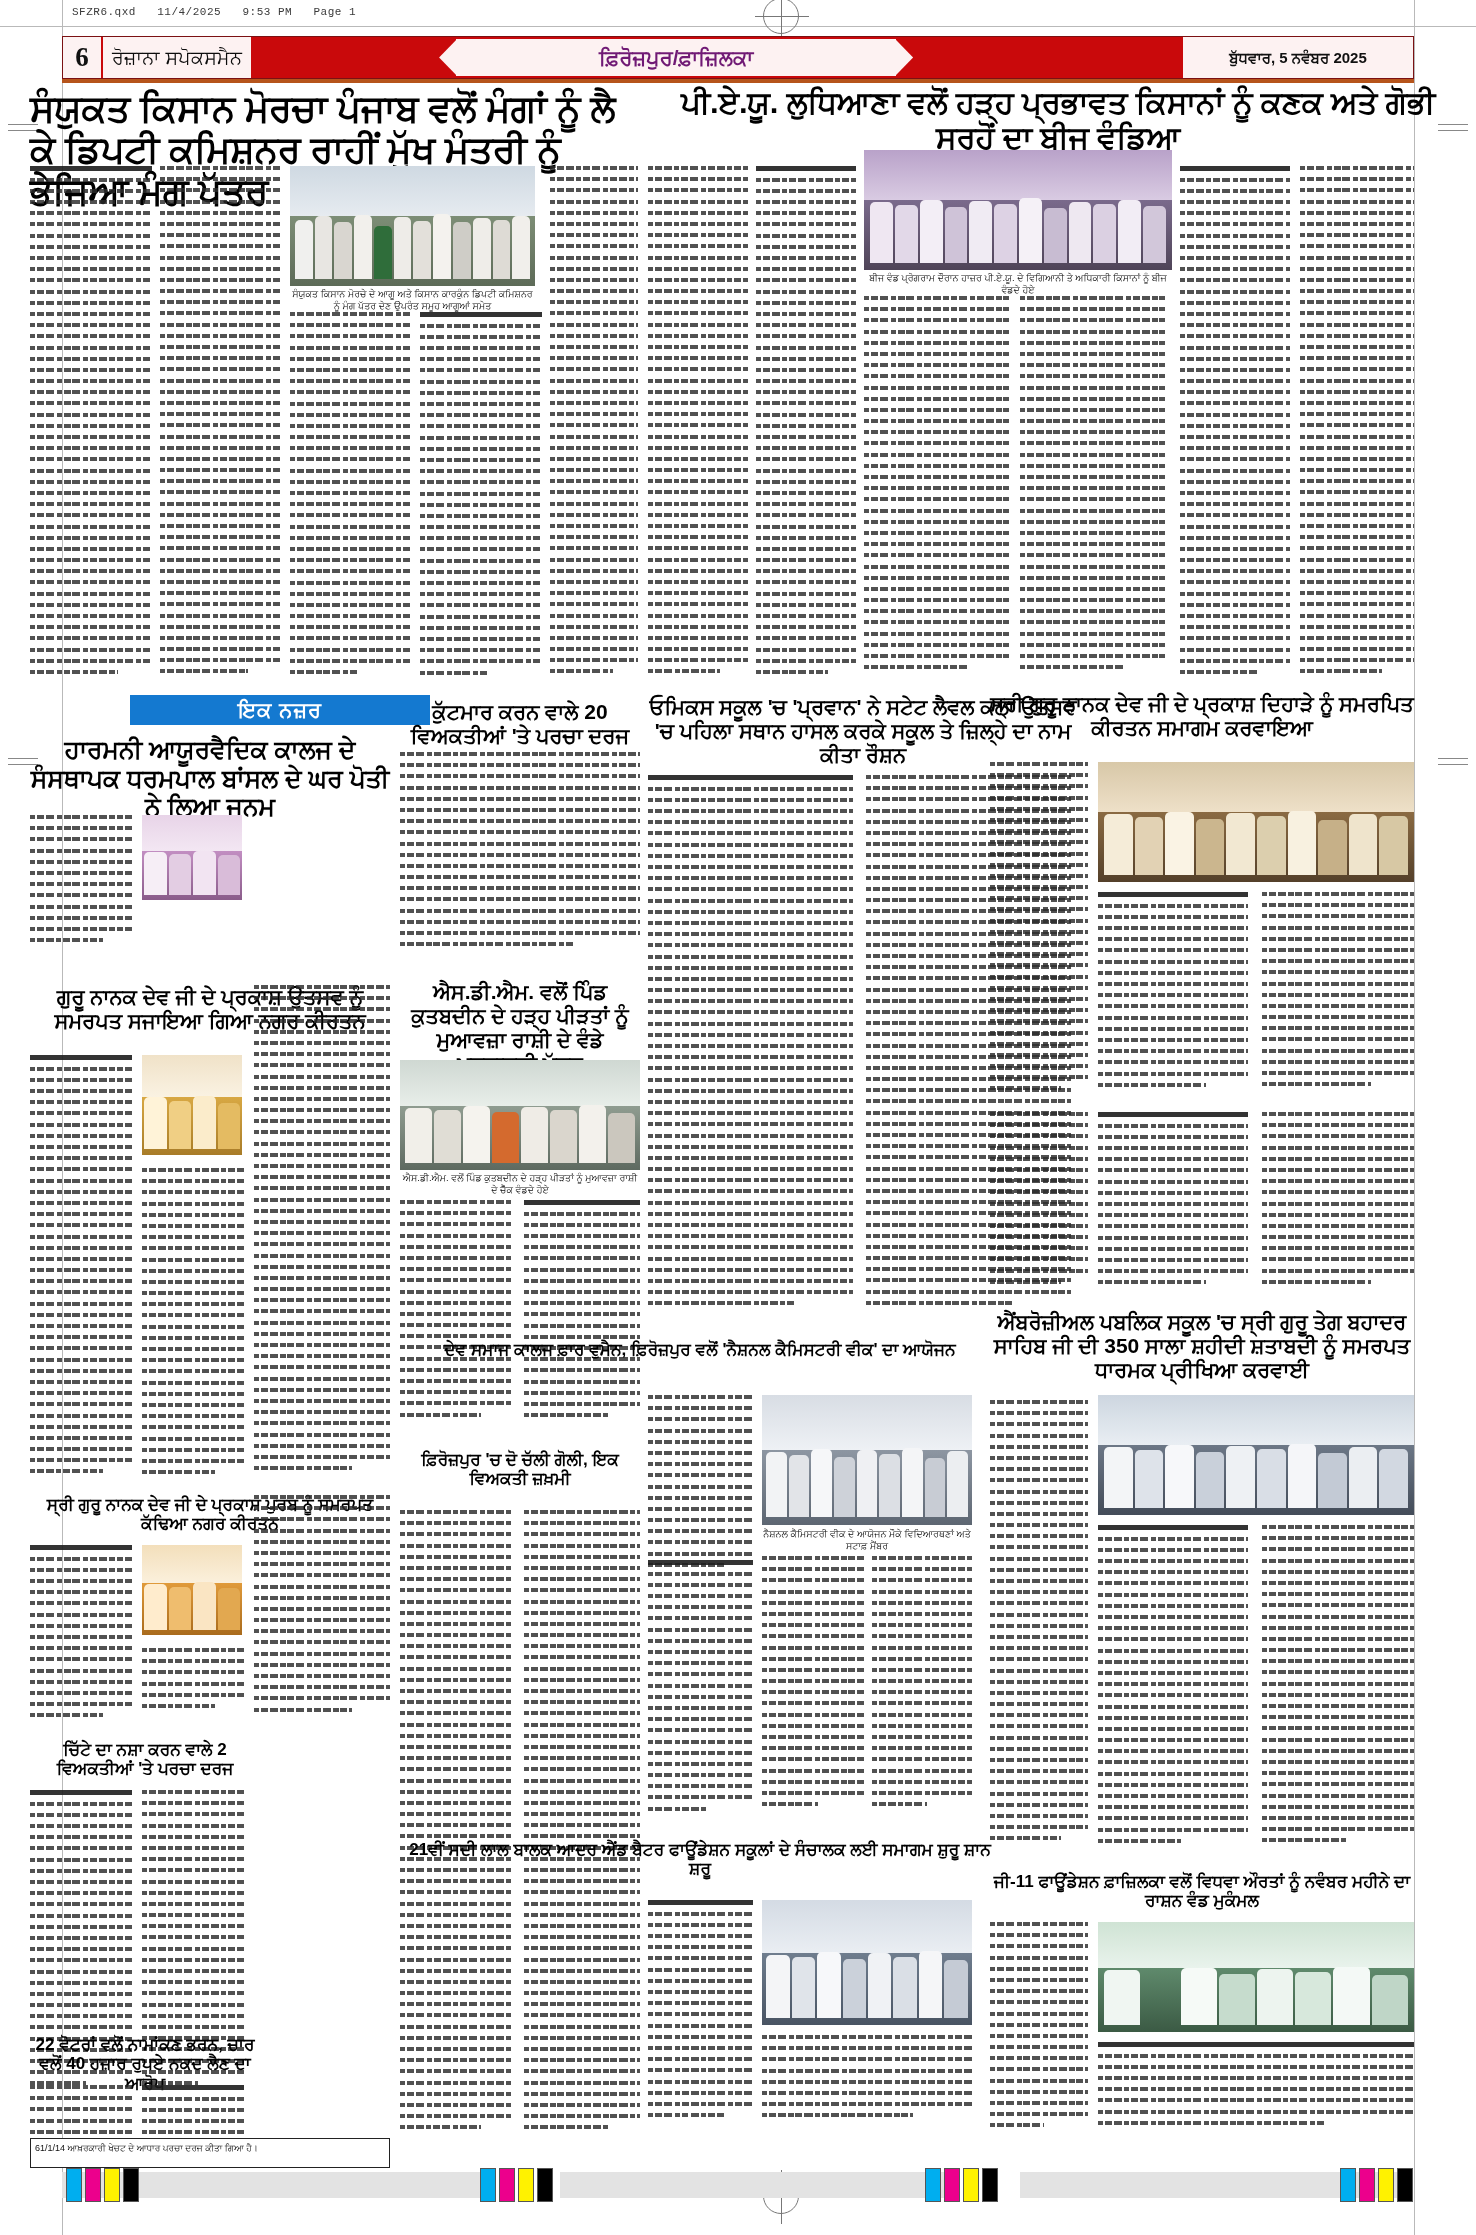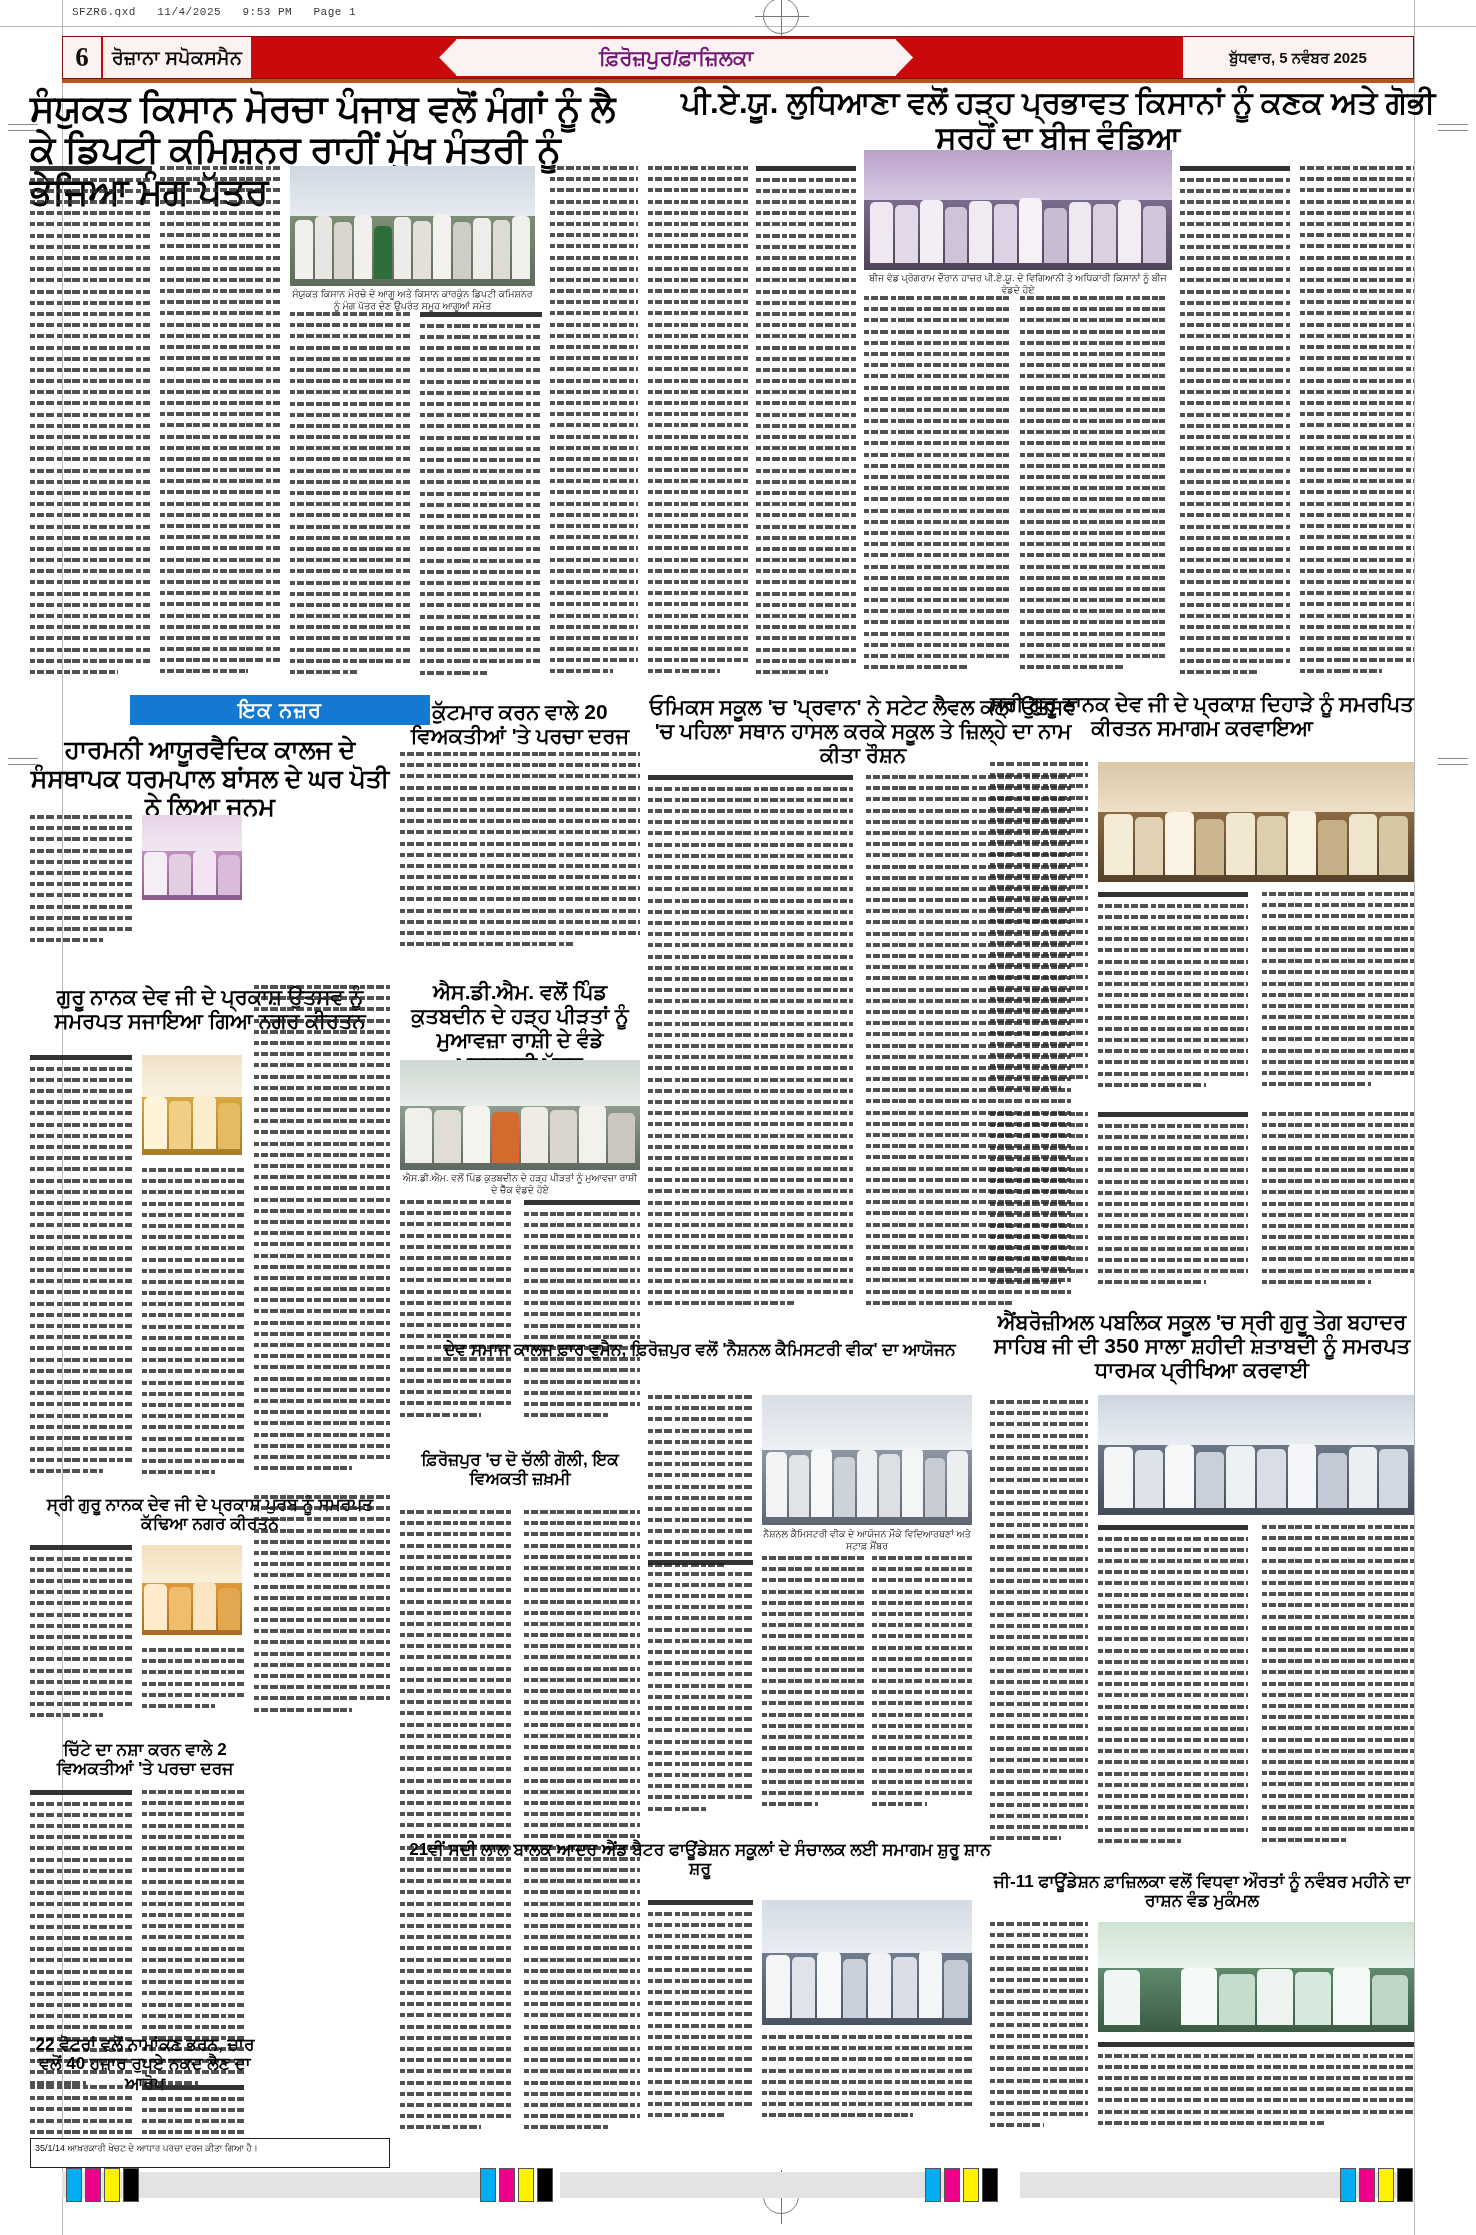--- a/index.html
+++ b/index.html
@@ -55,21 +55,21 @@
   .mh-num {
     width: 40px; background:#fdf2f2;
     border-right:2px solid #c9090b;
     display:flex;align-items:center;justify-content:center;
     font-weight:bold; font-size:27px; color:#111;
     font-family:"Liberation Serif", serif;
   }
   .mh-brand {
     background:#fdf2f2; padding:0 9px;
     display:flex;align-items:center;
-    font-size:19px; font-weight:bold; color:#0c0c0c;
+    font-size:19px; font-weight:normal; color:#0c0c0c;
     letter-spacing:.3px;
   }
   .mh-mid-wrap {
     flex:1; position:relative; display:flex; align-items:center; justify-content:center;
   }
   .mh-mid {
     position:absolute; left:205px; width:440px; top:2px; bottom:2px;
     background:#fdf2f2;
     display:flex;align-items:center;justify-content:center;
     font-size:21px; font-weight:bold; color:#701a75;
@@ -1018,21 +1018,21 @@
   <div class="col" id="c-c11" style="left:142px;top:2085px;width:102px;height:80px;">
       <div class="ln lead"></div>
       <div class="ln"></div>
       <div class="ln"></div>
       <div class="ln"></div>
       <div class="ln"></div>
       <div class="ln"></div>
       <div class="ln short2"></div>
     </div>
 
-  <div class="boxed-note" style="left:30px;top:2138px;width:360px;height:30px;">35/1/14 ਆਖ਼ਰਕਾਰੀ ਖੇਚਟ ਦੇ ਆਧਾਰ ਪਰਚਾ ਦਰਜ ਕੀਤਾ ਗਿਆ ਹੈ।</div>
+  <div class="boxed-note" style="left:30px;top:2138px;width:360px;height:30px;">61/1/14 ਆਖ਼ਰਕਾਰੀ ਖੇਚਟ ਦੇ ਆਧਾਰ ਪਰਚਾ ਦਰਜ ਕੀਤਾ ਗਿਆ ਹੈ।</div>
 
   <div class="sec-head md" style="left:400px;top:700px;width:240px;">ਕੁੱਟਮਾਰ ਕਰਨ ਵਾਲੇ 20 ਵਿਅਕਤੀਆਂ 'ਤੇ ਪਰਚਾ ਦਰਜ</div>
   <div class="col" id="c-d1" style="left:400px;top:752px;width:240px;height:212px;">
       <div class="ln"></div>
       <div class="ln"></div>
       <div class="ln"></div>
       <div class="ln"></div>
       <div class="ln"></div>
       <div class="ln"></div>
       <div class="ln"></div>

